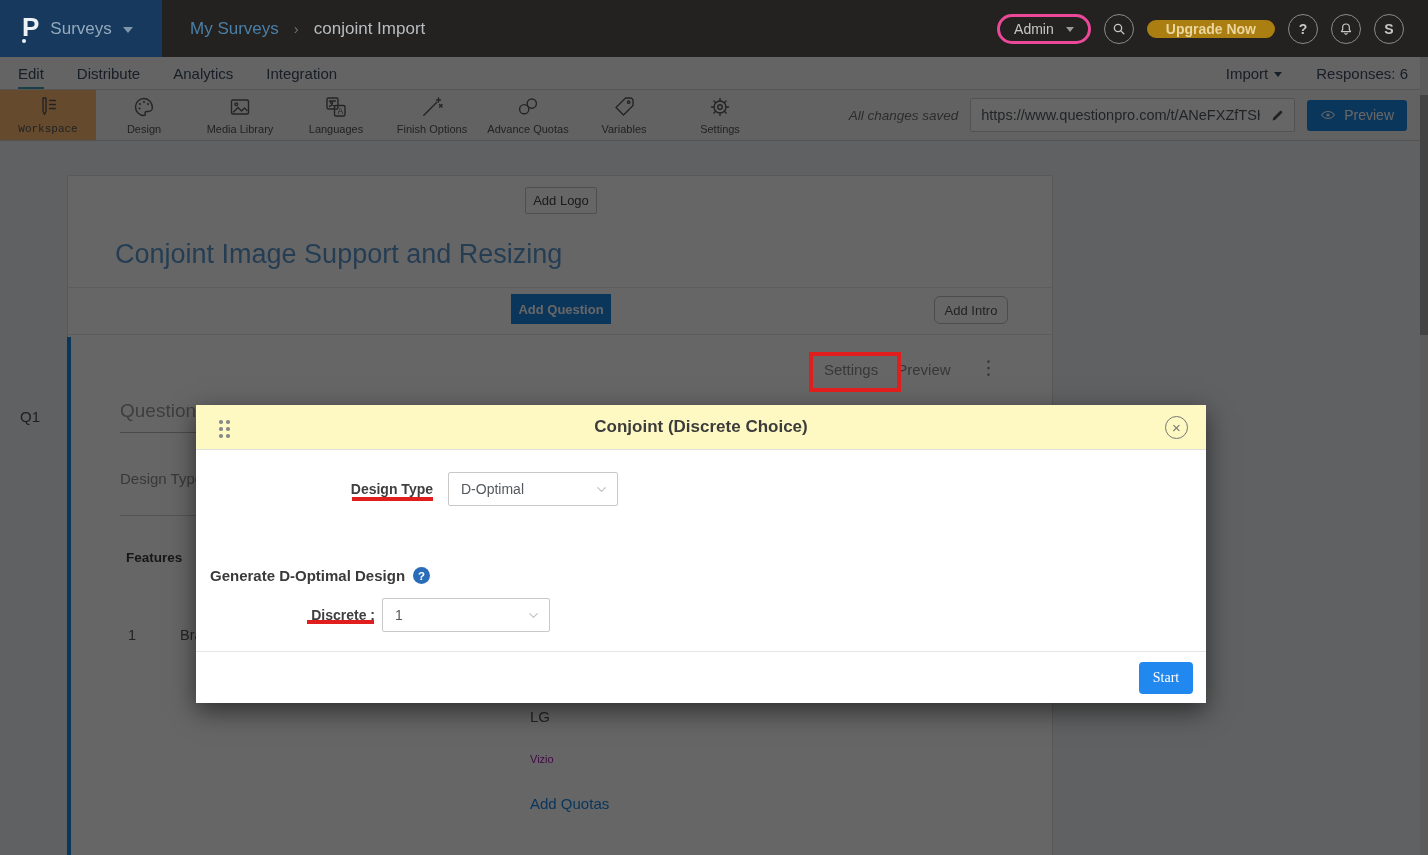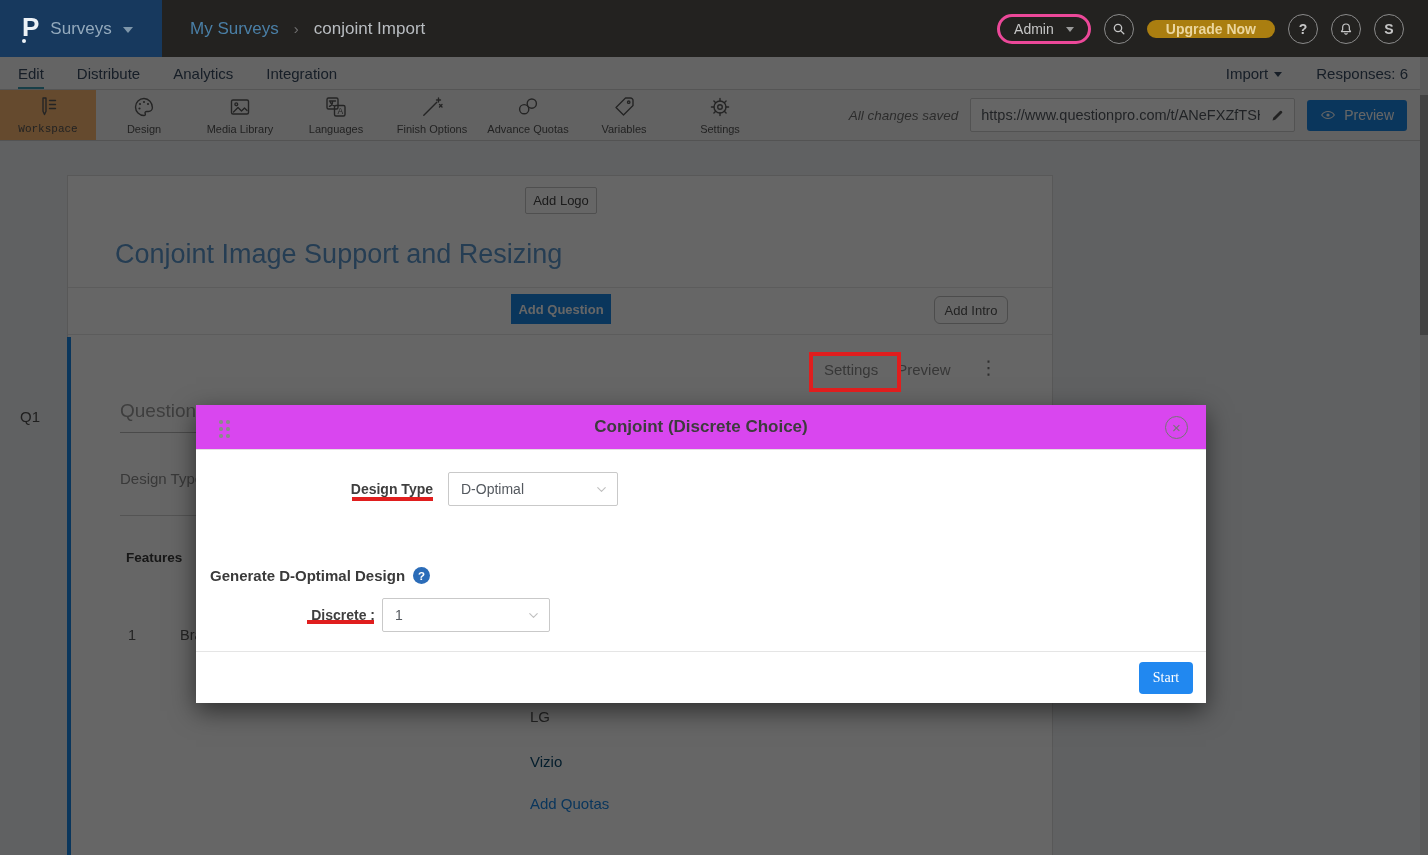--- a/index.html
+++ b/index.html
@@ -68,32 +68,32 @@
   .q-actions span { cursor:pointer; }
   .kebab { position:absolute; left:979px; top:356px; font-size:19px; color:#777; cursor:pointer; }
   .q-heading { position:absolute; left:120px; top:400px; font-size:19px; color:#9B9B9B; white-space:nowrap; }
   .q-heading-line { position:absolute; left:120px; top:432px; width:440px; height:1px; background:#B9B9B9; }
   .q-designtype { position:absolute; left:120px; top:470px; font-size:15px; color:#8E8E8E; white-space:nowrap; }
   .q-divider { position:absolute; left:120px; top:515px; width:440px; height:1px; background:#D2D2D2; }
   .q-features { position:absolute; left:126px; top:550px; font-size:13.5px; font-weight:bold; color:#3A3A3A; }
   .q-row-num { position:absolute; left:128px; top:627px; font-size:14.5px; color:#5A5A5A; }
   .q-row-name { position:absolute; left:180px; top:627px; font-size:14.5px; color:#5A5A5A; white-space:nowrap; }
   .level-a { position:absolute; left:530px; top:708px; font-size:15px; color:#555; }
-  .level-b { position:absolute; left:530px; top:753px; font-size:15px; color:#0c4a6e; }
+  .level-b { position:absolute; left:530px; top:753px; font-size:11px; color:#a21caf; }
   .add-level { position:absolute; left:530px; top:795px; font-size:15px; color:#1B87E6; cursor:pointer; }
 
   .scrollbar { position:absolute; right:0; top:57px; width:8px; height:798px; background:#E4E4E4; }
   .scroll-thumb { position:absolute; left:0; top:38px; width:8px; height:240px; background:#A8A8A8; }
 
   
   .overlay { position:absolute; left:0; top:57px; width:1428px; height:798px; background:rgba(0,0,0,0.60); z-index:50; }
 
   
   .modal { position:absolute; left:196px; top:405px; width:1010px; height:298px; background:#fff; z-index:60; box-shadow:0 8px 24px rgba(0,0,0,0.55); }
-  .modal-header { position:absolute; top:0; left:0; width:100%; height:45px; background:#d946ef; border-bottom:1px solid #E2E0DF; display:flex; align-items:center; justify-content:center; }
+  .modal-header { position:absolute; top:0; left:0; width:100%; height:45px; background:#fef9c3; border-bottom:1px solid #E2E0DF; display:flex; align-items:center; justify-content:center; }
   .modal-title { font-size:17px; font-weight:bold; color:#3C3C3C; }
   .drag-handle { position:absolute; left:23px; top:15px; display:grid; grid-template-columns:repeat(2,1fr); gap:3.5px; cursor:move; }
   .drag-dot { width:3.5px; height:3.5px; background:#8A8A8A; border-radius:50%; }
   .modal-close { position:absolute; right:18px; top:11px; width:23px; height:23px; border:1.5px solid #757575; border-radius:50%; color:#757575; display:flex; align-items:center; justify-content:center; font-size:15px; line-height:1; cursor:pointer; }
   .dt-label { position:absolute; left:120px; top:76px; width:117px; text-align:right; font-size:14px; font-weight:bold; color:#3F3F3F; }
   .select-box { position:absolute; border:1px solid #C9C9C9; border-radius:2px; background:#fff; display:flex; align-items:center; font-size:14px; color:#54595F; padding:12px 12px; cursor:pointer; }
   .select-box svg { position:absolute; right:8px; width:15px; height:15px; stroke:#C0C0C0; fill:none; stroke-width:1.8; stroke-linecap:round; stroke-linejoin:round; }
   .dt-select { left:252px; top:67px; width:170px; height:34px; }
   .gen-heading { position:absolute; left:14px; top:162px; font-size:15px; font-weight:bold; color:#3A3A3A; display:flex; align-items:center; gap:8px; }
   .help-badge { width:17px; height:17px; border-radius:50%; background:#2B6CB8; color:#fff; font-size:11.5px; font-weight:bold; display:flex; align-items:center; justify-content:center; cursor:pointer; }

